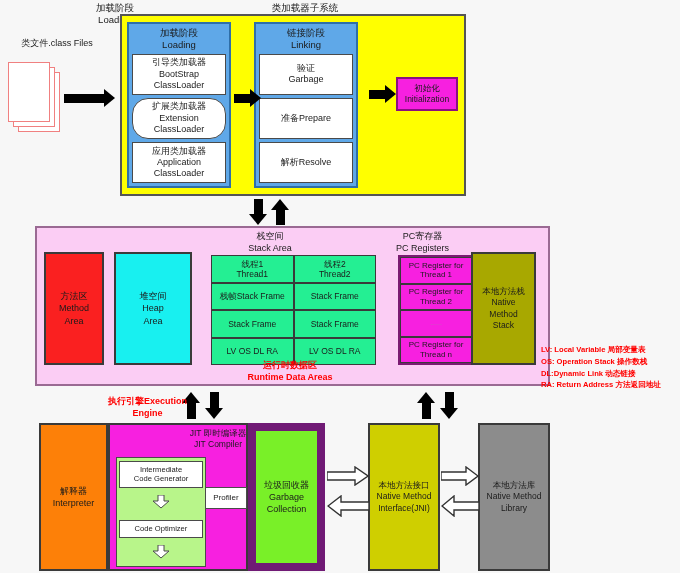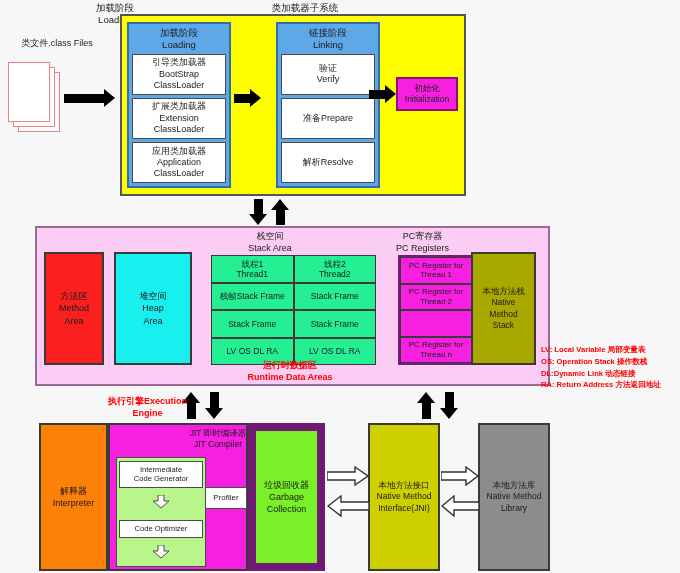--- a/index.html
+++ b/index.html
@@ -38,21 +38,21 @@
     display:flex;flex-direction:column;
   }
   .phase-hdr{font-size:9.5px;color:#1b1b1b;line-height:1.25;padding:3px 0 3px;text-align:center;}
   .phase-items{flex:1;display:flex;flex-direction:column;gap:3px;padding:0 3px 3px;}
   .phase-item{
     flex:1;background:#ffffff;border:1px solid #4a4a4a;
     display:flex;align-items:center;justify-content:center;text-align:center;
     font-size:9px;line-height:1.25;color:#1b1b1b;
   }
   #loading-phase{left:127px;top:22px;width:104px;height:166px;}
-  #linking-phase{left:276px;top:22px;width:104px;height:166px;}
+  #linking-phase{left:254px;top:22px;width:104px;height:166px;}
 
   #initialization-box{
     left:396px;top:77px;width:62px;height:34px;
     background:#f720e0;border:2px solid #8a1080;
     font-size:8.5px;color:#1b1b1b;line-height:1.3;
   }
 
   
   .arr-r{position:absolute;display:flex;align-items:center;}
   .arr-r .shaft{background:#000;height:9px;}
@@ -199,35 +199,35 @@
 
 <div class="abs" id="cls-loader-panel"></div>
 
 <div class="abs phase-box" id="loading-phase">
   <div class="phase-hdr" style="white-space:pre-line;">加载阶段
 Loading</div>
   <div class="phase-items">
     <div class="phase-item" style="white-space:pre-line;">引导类加载器
 BootStrap
 ClassLoader</div>
-    <div class="phase-item" style="white-space:pre-line;">扩展类加载器
+    <div class="phase-item" style="white-space:pre-line;border-radius:16px;">扩展类加载器
 Extension
 ClassLoader</div>
     <div class="phase-item" style="white-space:pre-line;">应用类加载器
 Application
 ClassLoader</div>
   </div>
 </div>
 
 <div class="abs phase-box" id="linking-phase">
   <div class="phase-hdr" style="white-space:pre-line;">链接阶段
 Linking</div>
   <div class="phase-items">
     <div class="phase-item" style="white-space:pre-line;">验证
-Verify</div>
+Garbage</div>
     <div class="phase-item" style="white-space:pre-line;">准备Prepare</div>
     <div class="phase-item" style="white-space:pre-line;">解析Resolve</div>
   </div>
 </div>
 
 <div class="abs ctr" id="initialization-box" style="white-space:pre-line;">初始化
 Initialization</div>
 
 <div class="arr-r" id="arrow-files-to-loading">
   <div class="shaft" style="width:40px;"></div>

